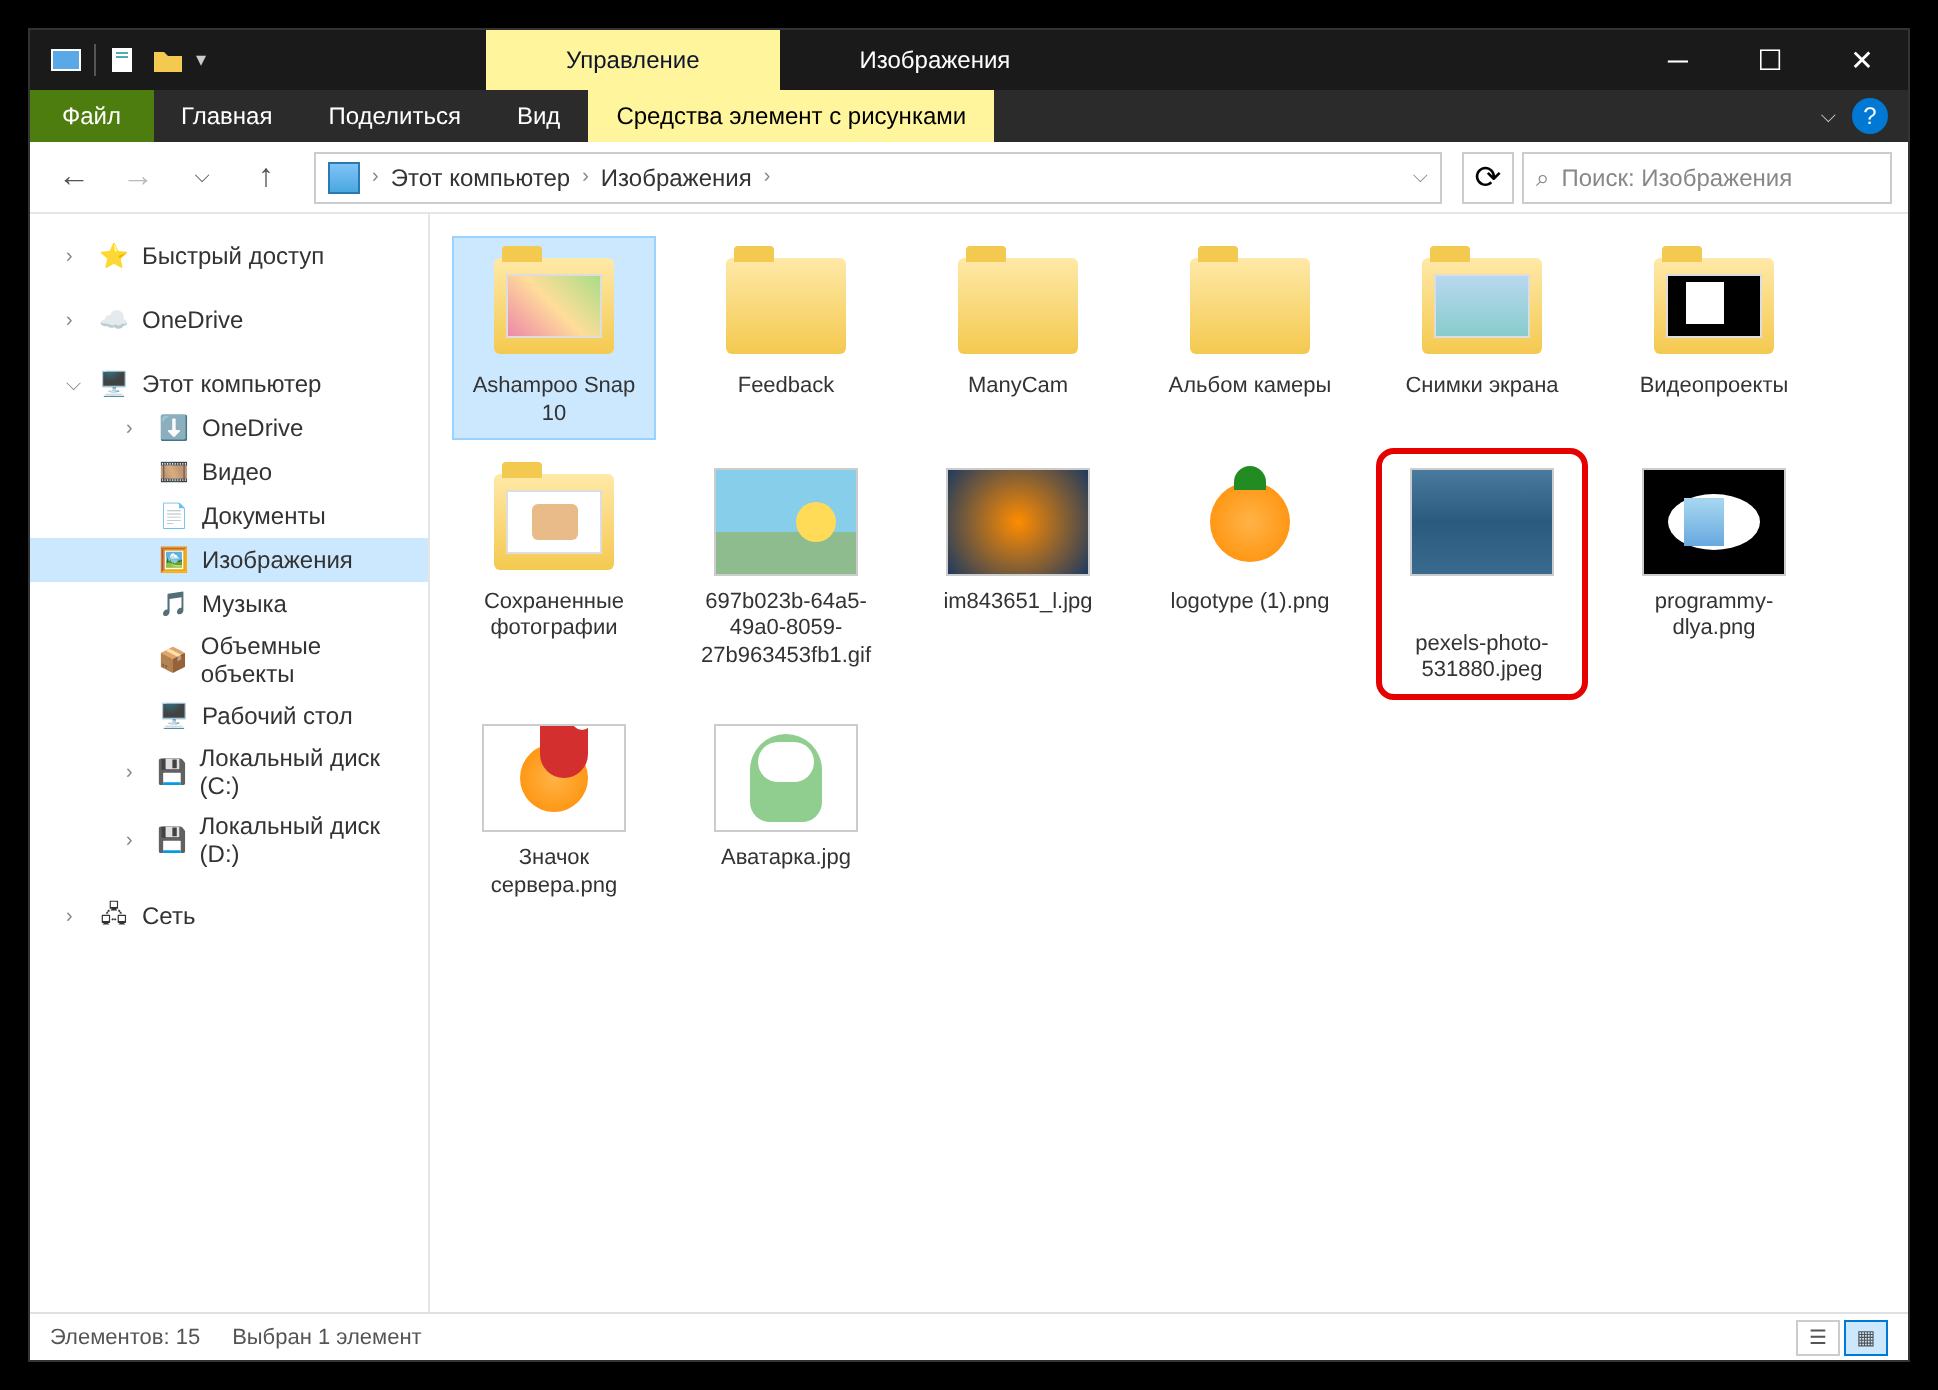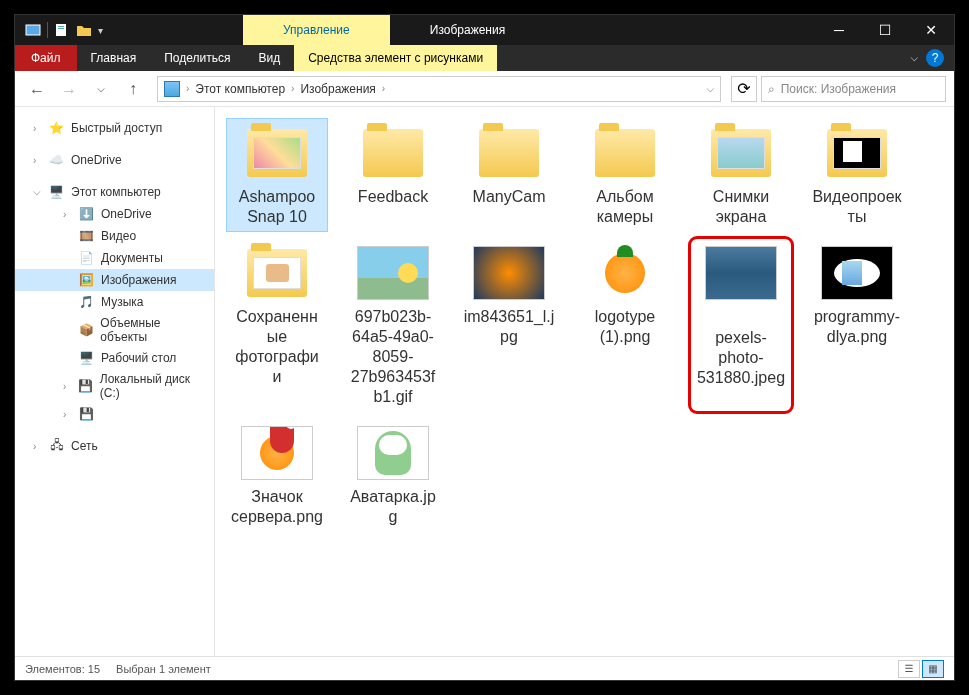--- a/index.html
+++ b/index.html
@@ -4,26 +4,26 @@
 <style>
 * { margin: 0; padding: 0; box-sizing: border-box; font-family: "Segoe UI", sans-serif; }
 body { background: #000; padding: 15px; }
 .window { width: 939px; height: 665px; background: #fff; display: flex; flex-direction: column; box-shadow: 0 0 0 1px #333; }
 .titlebar { height: 30px; background: #1a1a1a; display: flex; align-items: center; color: #fff; }
 .titlebar-icons { display: flex; gap: 6px; padding: 0 10px; align-items: center; }
 .tb-icon { width: 16px; height: 16px; display: inline-block; }
 .tb-divider { width: 1px; height: 16px; background: #555; }
 .titlebar-tabs { display: flex; margin-left: 130px; height: 100%; }
 .ttab { padding: 0 40px; display: flex; align-items: center; font-size: 12px; }
-.ttab.active { background: #fff59d; color: #0369a1; }
+.ttab.active { background: #fff59d; color: #0f172a; }
 .ttab.inactive { color: #fff; }
 .window-controls { margin-left: auto; display: flex; }
 .wc-btn { width: 46px; height: 30px; display: flex; align-items: center; justify-content: center; color: #fff; font-size: 14px; }
 .ribbon { height: 26px; background: #2b2b2b; display: flex; align-items: center; color: #fff; font-size: 12px; }
-.ribbon-file { background: #b91c1c; padding: 0 16px; height: 100%; display: flex; align-items: center; }
+.ribbon-file { background: #4d7c0f; padding: 0 16px; height: 100%; display: flex; align-items: center; }
 .ribbon-tab { padding: 0 14px; height: 100%; display: flex; align-items: center; }
 .ribbon-tab.active { background: #fff59d; color: #000; }
 .ribbon-right { margin-left: auto; display: flex; align-items: center; gap: 8px; padding-right: 10px; }
 .help-icon { width: 18px; height: 18px; border-radius: 50%; background: #0078d4; color: #fff; display: flex; align-items: center; justify-content: center; font-size: 12px; }
 .navbar { height: 36px; border-bottom: 1px solid #e5e5e5; display: flex; align-items: center; padding: 0 8px; gap: 4px; }
 .nav-btn { width: 28px; height: 28px; display: flex; align-items: center; justify-content: center; color: #555; font-size: 16px; }
 .nav-btn.disabled { color: #bbb; }
 .breadcrumb { flex: 1; height: 26px; border: 1px solid #ccc; display: flex; align-items: center; padding: 0 6px; gap: 6px; font-size: 12px; color: #333; margin: 0 6px; }
 .bc-icon { width: 16px; height: 16px; background: linear-gradient(#7fc3f7, #4aa8e0); border: 1px solid #2a7ab0; }
 .bc-sep { color: #888; font-size: 10px; }
@@ -31,21 +31,21 @@
 .search-box { width: 185px; height: 26px; border: 1px solid #ccc; display: flex; align-items: center; padding: 0 6px; gap: 6px; color: #888; font-size: 12px; }
 .body-area { flex: 1; display: flex; overflow: hidden; }
 .sidebar { width: 200px; border-right: 1px solid #e5e5e5; padding: 10px 0; font-size: 12px; color: #333; overflow-y: auto; }
 .tree-item { display: flex; align-items: center; padding: 3px 6px 3px 18px; gap: 6px; }
 .tree-item.l2 { padding-left: 48px; }
 .tree-item.selected { background: #cce8ff; }
 .tree-expand { width: 10px; color: #888; font-size: 10px; }
 .tree-icon { width: 16px; height: 16px; display: inline-flex; align-items: center; justify-content: center; font-size: 12px; }
 .tree-spacer { height: 10px; }
 .content { flex: 1; padding: 12px; display: flex; flex-wrap: wrap; align-content: flex-start; gap: 8px 16px; overflow-y: auto; }
-.item { width: 100px; display: flex; flex-direction: column; align-items: center; text-align: center; font-size: 16px; color: #333; padding: 4px; }
+.item { width: 100px; display: flex; flex-direction: column; align-items: center; text-align: center; font-size: 11px; color: #333; padding: 4px; }
 .item.selected { background: #cce8ff; outline: 1px solid #99d1ff; }
 .item.highlighted { outline: 3px solid #e60000; border-radius: 6px; gap: 21px; }
 .thumb { width: 72px; height: 60px; margin-bottom: 4px; display: flex; align-items: center; justify-content: center; position: relative; }
 .folder-thumb { background: linear-gradient(#ffe9a8, #f4c94f); border-radius: 3px; width: 60px; height: 48px; position: relative; }
 .folder-thumb::before { content: ""; position: absolute; top: -6px; left: 4px; width: 20px; height: 8px; background: #f4c94f; border-radius: 2px 2px 0 0; }
 .folder-content { position: absolute; inset: 8px 6px; background: #fff; border: 1px solid #ddd; }
 .img-thumb { width: 72px; height: 54px; border: 1px solid #ccc; background: #fff; display: flex; align-items: center; justify-content: center; overflow: hidden; }
 .item-label { line-height: 1.25; word-break: break-word; max-width: 100px; }
 .statusbar { height: 24px; border-top: 1px solid #e0e0e0; display: flex; align-items: center; padding: 0 10px; font-size: 11px; color: #555; gap: 16px; }
 .statusbar .view-btns { margin-left: auto; display: flex; gap: 2px; }
@@ -172,20 +172,21 @@
           <span>Рабочий стол</span>
         </div>
       <div class="tree-item l2">
           <span class="tree-expand">›</span>
           <span class="tree-icon">💾</span>
           <span>Локальный диск (C:)</span>
         </div>
       <div class="tree-item l2">
           <span class="tree-expand">›</span>
           <span class="tree-icon">💾</span>
+          <span>Локальный диск (D:)</span>
         </div>
       <div class="tree-spacer"></div>
       <div class="tree-item">
           <span class="tree-expand">›</span>
           <span class="tree-icon">🖧</span>
           <span>Сеть</span>
         </div>
     </div>
 
     <div class="content">

